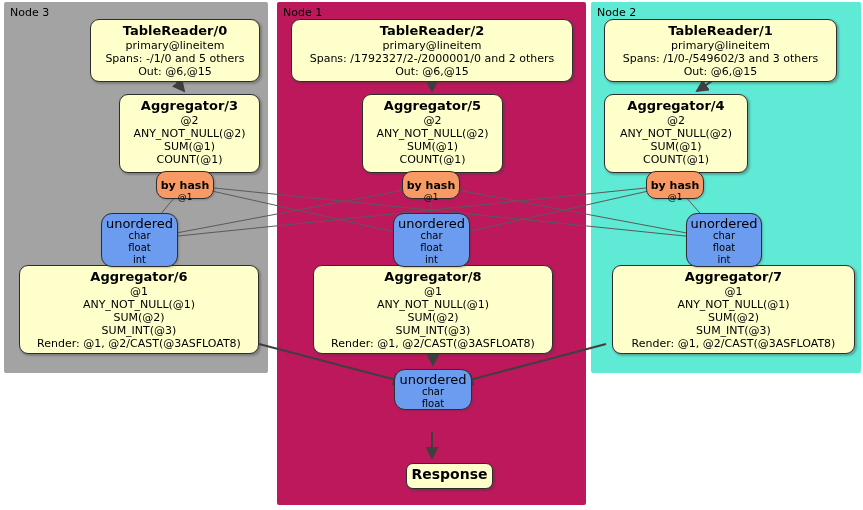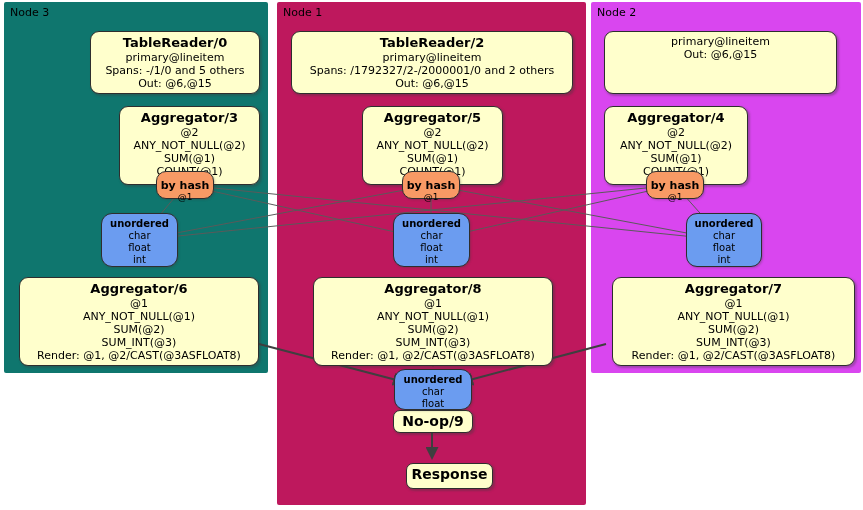--- a/index.html
+++ b/index.html
@@ -3,51 +3,51 @@
 <meta charset="utf-8">
 <style>
   html, body { margin:0; padding:0; background:#ffffff; }
   #stage {
     position:relative; width:863px; height:510px; overflow:hidden;
     font-family:"DejaVu Sans","Liberation Sans",sans-serif;
     -webkit-font-smoothing:antialiased;
   }
   .cluster { position:absolute; border-radius:2px; z-index:0; }
   .cluster-label { position:absolute; top:4px; left:6px; font-size:11px; color:#000; }
-  #cluster-node3 { left:4px;  top:2px; width:264px; height:371px; background:#0f766e; }
+  #cluster-node3 { left:4px;  top:2px; width:264px; height:371px; background:#a3a3a3; }
   #cluster-node1 { left:277px; top:2px; width:309px; height:503px; background:#be185d; }
-  #cluster-node2 { left:591px; top:2px; width:270px; height:371px; background:#d946ef; }
+  #cluster-node2 { left:591px; top:2px; width:270px; height:371px; background:#5eead4; }
 
   svg.edges { position:absolute; left:0; top:0; z-index:1; }
 
   .proc {
     position:absolute; z-index:2; background:#ffffcc;
     border:1px solid #2e2e2e; border-radius:9px;
     box-shadow:1.5px 1.5px 2px rgba(60,60,60,0.35);
-    text-align:center; padding:3px 4px 2px 4px; box-sizing:border-box;margin-top:12px;
+    text-align:center; padding:3px 4px 2px 4px; box-sizing:border-box;
   }
   .proc-title { font-weight:bold; font-size:13px; line-height:16px; color:#000; }
   .proc .line { font-size:11px; line-height:13px; color:#000; white-space:nowrap; }
 
   .router {
     position:absolute; z-index:3; background:#f89a65;
     border:1px solid #2e2e2e; border-radius:10px;
     text-align:center; box-sizing:border-box; padding-top:7px;
     box-shadow:1px 1px 2px rgba(60,60,60,0.3);
   }
   .router-title { font-weight:bold; font-size:11px; line-height:13px; color:#000; }
   .router .line { font-size:9px; line-height:10px; color:#000; }
 
   .sync {
     position:absolute; z-index:3; background:#6b9cf0;
     border:1px solid #2e2e2e; border-radius:11px;
     text-align:center; box-sizing:border-box; padding-top:3px;
     box-shadow:1px 1px 2px rgba(60,60,60,0.3);
   }
-  .sync-title { font-weight:bold; font-size:10px; line-height:13px; color:#000; }
+  .sync-title { font-weight:normal; font-size:13px; line-height:13px; color:#000; }
   .sync .line { font-size:10px; line-height:12px; color:#000; }
 
   .terminal {
     position:absolute; z-index:2; background:#ffffcc;
     border:1px solid #2e2e2e; border-radius:7px;
     text-align:center; box-sizing:border-box;
     box-shadow:1.5px 1.5px 2px rgba(60,60,60,0.35);
   }
   .terminal .proc-title { font-size:14px; line-height:20px; }
 
@@ -174,21 +174,23 @@
   <div class="proc" id="agg8">
     <div class="proc-title">Aggregator/8</div>
     <div class="line">@1</div>
     <div class="line">ANY_NOT_NULL(@1)</div>
     <div class="line">SUM(@2)</div>
     <div class="line">SUM_INT(@3)</div>
     <div class="line">Render: @1, @2/CAST(@3ASFLOAT8)</div>
   </div>
 
   <div class="proc" id="tr1">
+    <div class="proc-title">TableReader/1</div>
     <div class="line">primary@lineitem</div>
+    <div class="line">Spans: /1/0-/549602/3 and 3 others</div>
     <div class="line">Out: @6,@15</div>
   </div>
   <div class="proc" id="agg4">
     <div class="proc-title">Aggregator/4</div>
     <div class="line">@2</div>
     <div class="line">ANY_NOT_NULL(@2)</div>
     <div class="line">SUM(@1)</div>
     <div class="line">COUNT(@1)</div>
   </div>
   <div class="router" id="hash2">
@@ -208,20 +210,17 @@
     <div class="line">SUM(@2)</div>
     <div class="line">SUM_INT(@3)</div>
     <div class="line">Render: @1, @2/CAST(@3ASFLOAT8)</div>
   </div>
 
   <div class="sync" id="unf">
     <div class="sync-title">unordered</div>
     <div class="line">char</div>
     <div class="line">float</div>
   </div>
-  <div class="terminal" id="noop">
-    <div class="proc-title">No-op/9</div>
-  </div>
   <div class="terminal" id="resp">
     <div class="proc-title">Response</div>
   </div>
 
 </div>
 
 </body></html>

